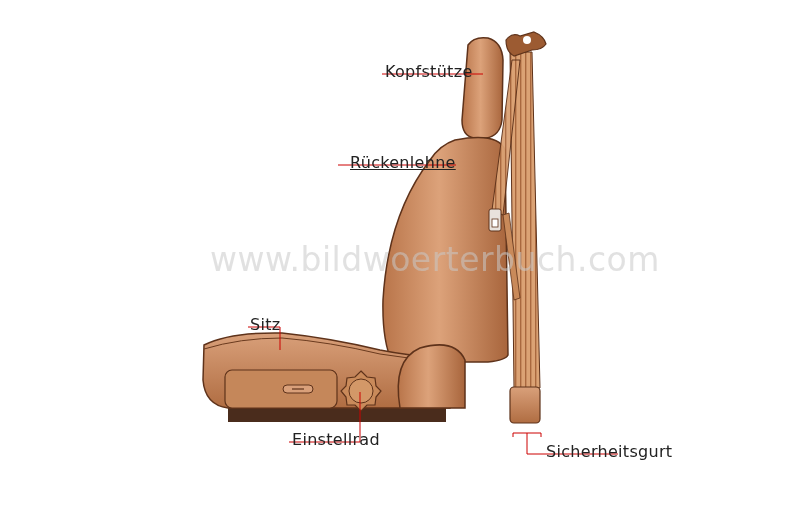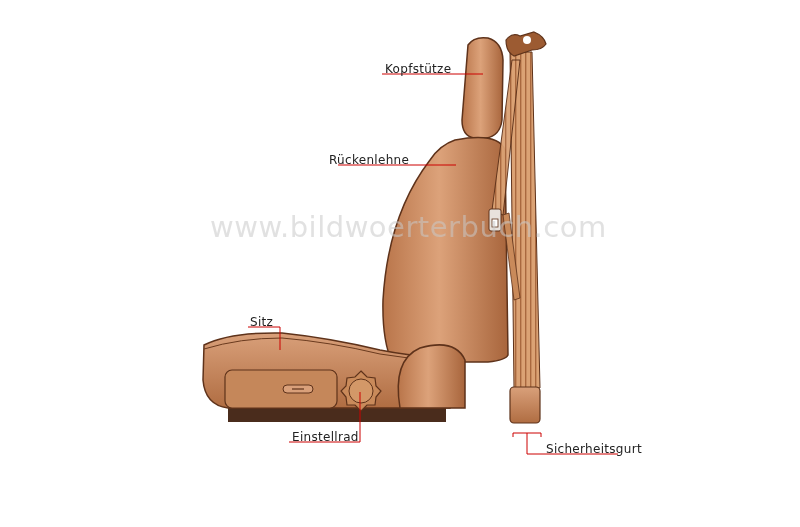--- a/index.html
+++ b/index.html
@@ -1,19 +1,19 @@
 <!DOCTYPE html>
 <html><head>
 <meta charset="utf-8">
 <style>
   html,body{margin:0;padding:0;background:#fff;}
   body{width:800px;height:527px;position:relative;overflow:hidden;font-family:"DejaVu Sans",sans-serif;}
   .stage{position:absolute;left:0;top:0;width:800px;height:527px;}
-  .label{position:absolute;font-size:12px;color:#222;letter-spacing:0.3px;white-space:nowrap;}
-  .watermark{position:absolute;left:210px;top:210px;font-size:29px;color:rgba(200,200,200,0.55);letter-spacing:0.5px;font-family:"DejaVu Sans",sans-serif;white-space:nowrap;}
+  .label{position:absolute;font-size:16px;color:#222;letter-spacing:0.3px;white-space:nowrap;}
+  .watermark{position:absolute;left:210px;top:240px;font-size:33px;color:rgba(200,200,200,0.55);letter-spacing:0.5px;font-family:"DejaVu Sans",sans-serif;white-space:nowrap;}
 </style>
 </head>
 <body>
 
 <div class="stage">
   <svg width="800" height="527" viewBox="0 0 800 527">
     <defs>
       <linearGradient id="leather" x1="0" y1="0" x2="1" y2="0">
         <stop offset="0" stop-color="#b9754a"></stop>
         <stop offset="0.45" stop-color="#dca27a"></stop>
@@ -75,17 +75,17 @@
       <polyline points="248,327 280,327 280,350"></polyline>
       <polyline points="289,442 360,442 360,392"></polyline>
       <polyline points="513,437 513,433 541,433 541,437"></polyline>
       <polyline points="527,433 527,454 618,454"></polyline>
     </g>
   </svg>
 
   <div class="watermark">www.bildwoerterbuch.com</div>
 
   <div class="label" style="left:385px;top:62px;">Kopfstütze</div>
-  <div class="label" style="left:329px;top:153px;">Rückenlehne</div>
+  <div class="label" style="left:350px;top:153px;text-decoration:underline;">Rückenlehne</div>
   <div class="label" style="left:250px;top:315px;">Sitz</div>
   <div class="label" style="left:292px;top:430px;text-align:right;">Einstellrad</div>
   <div class="label" style="left:533px;top:442px;margin-left:13px;">Sicherheitsgurt</div>
 </div>
 
 </body></html>

